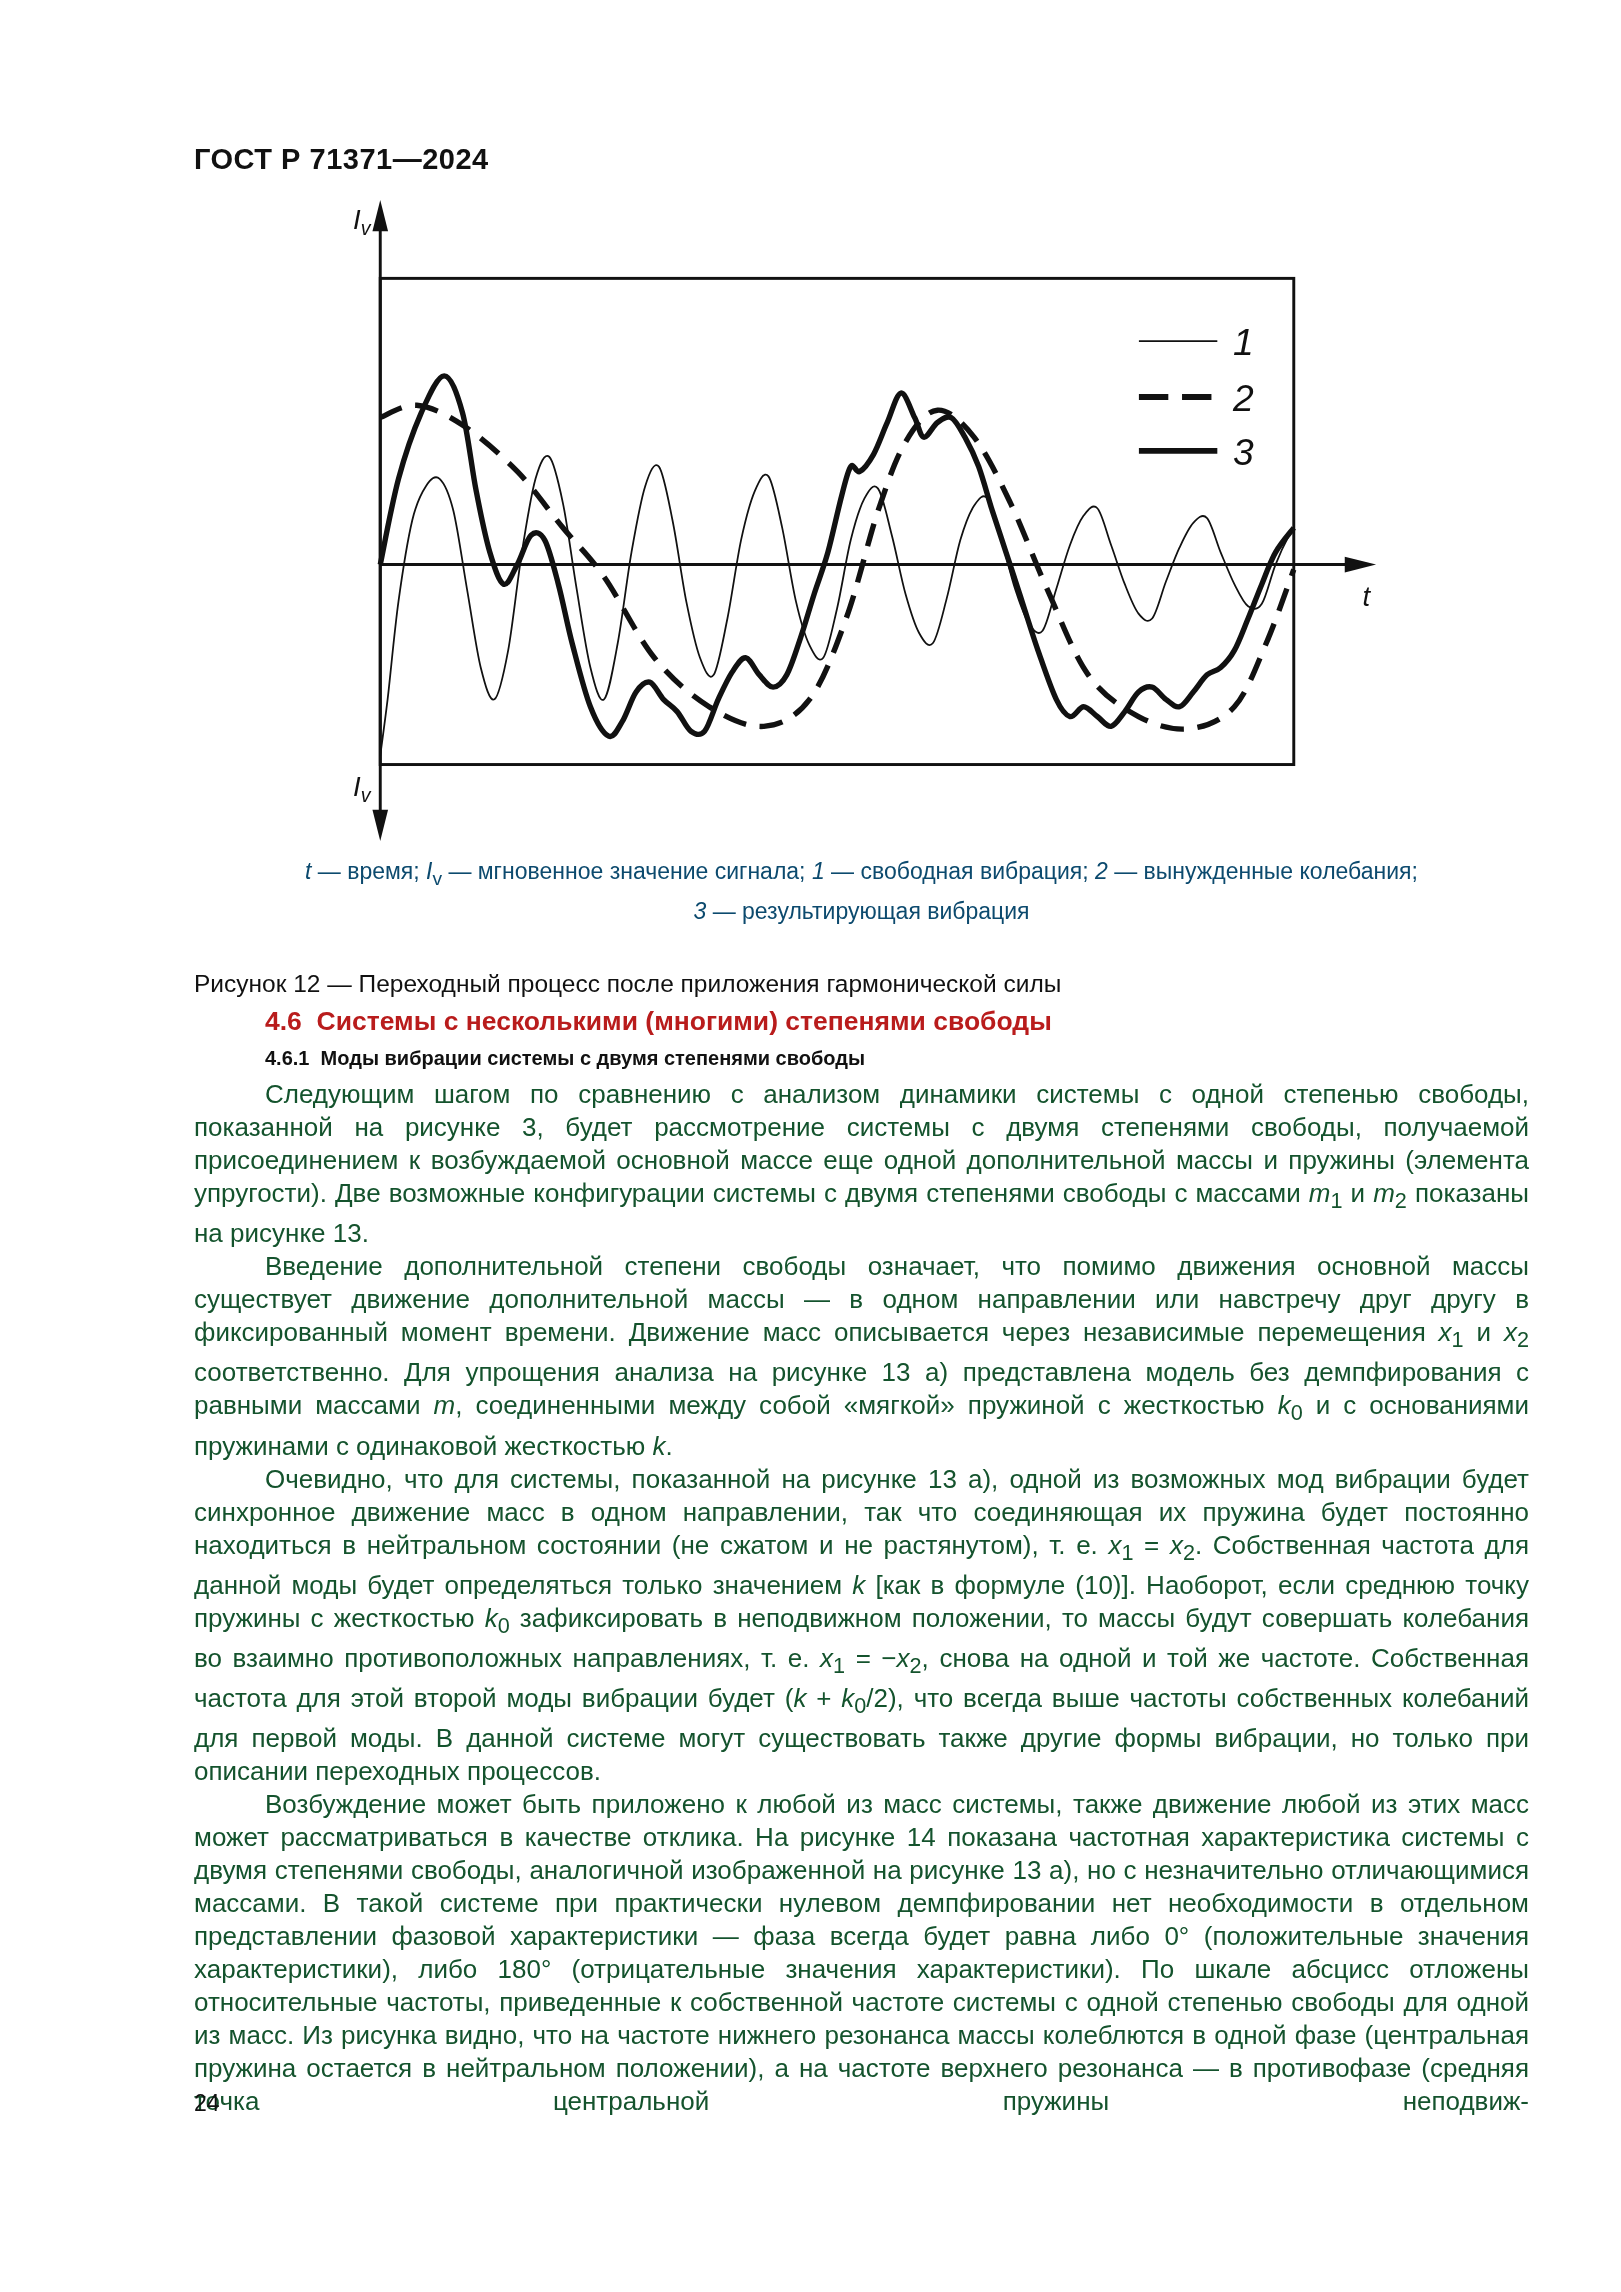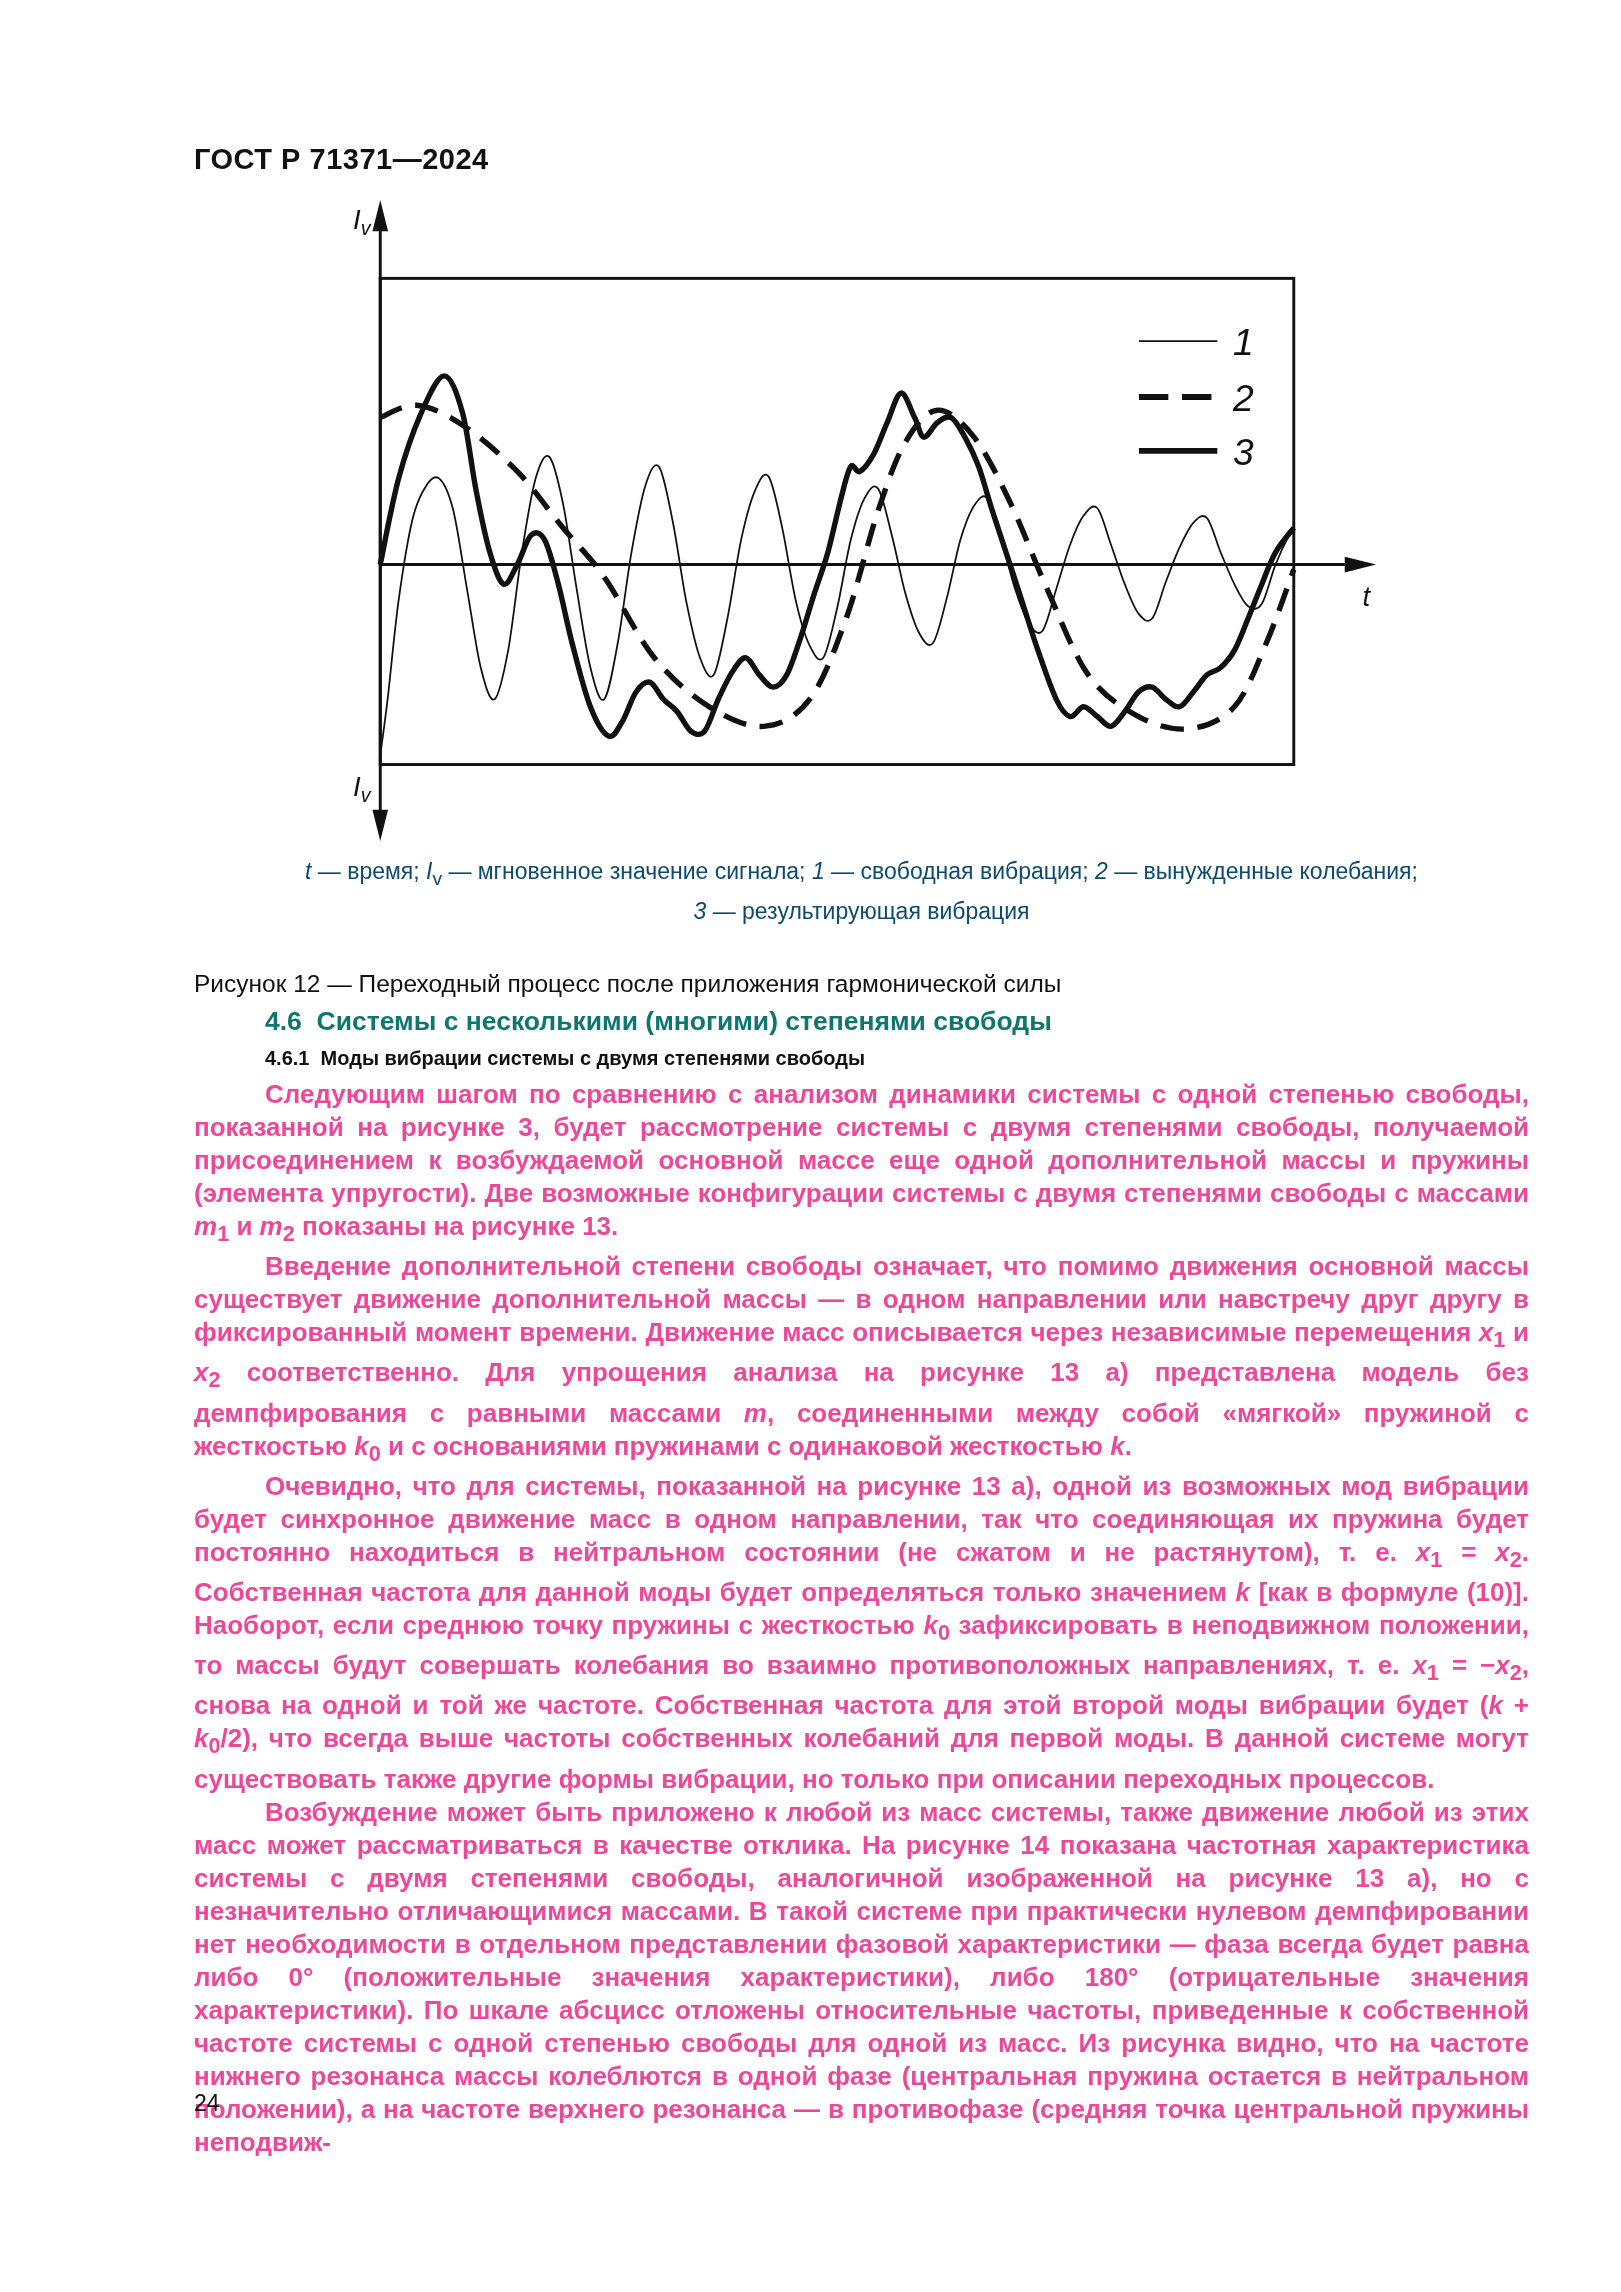--- a/index.html
+++ b/index.html
@@ -15,29 +15,29 @@
   .cap{
     position:absolute; left:194px; width:1335px; top:855px;
     text-align:center; font-size:23px; line-height:32px; color:#0c4a6e;
   }
   .figtitle{
     position:absolute; left:194px; width:1335px; top:970px;
     text-align:left; font-size:24.5px; color:#111;
   }
   .h2x{
     position:absolute; left:265px; top:1006px;
-    font-size:26.5px; font-weight:bold; white-space:pre-wrap; color:#0f766e;
+    font-size:26.5px; font-weight:bold; white-space:pre-wrap; color:#b91c1c;
   }
   .h3x{
     position:absolute; left:265px; top:1047px;
     font-size:20px; font-weight:bold; white-space:pre-wrap; color:#111;
   }
   .bodytext{
     position:absolute; left:194px; top:1078px; width:1335px;
-    font-size:26px; line-height:33px; text-align:justify; color:#ec4899;font-weight:bold;
+    font-size:26px; line-height:33px; text-align:justify; color:#14532d;
   }
   .bodytext p{ margin:0; text-indent:71px; }
   .bodytext p.lastcut{ text-align-last:justify; }
   .pagenum{
     position:absolute; left:194px; top:2090px; font-size:23px; color:#111;
   }
   svg text{ fill:#111; }
   .ax{ stroke:#111; stroke-width:3; fill:none; }
   .frame{ stroke:#111; stroke-width:3; fill:none; }
   .c-thin{ stroke:#111; stroke-width:1.8; fill:none; }

